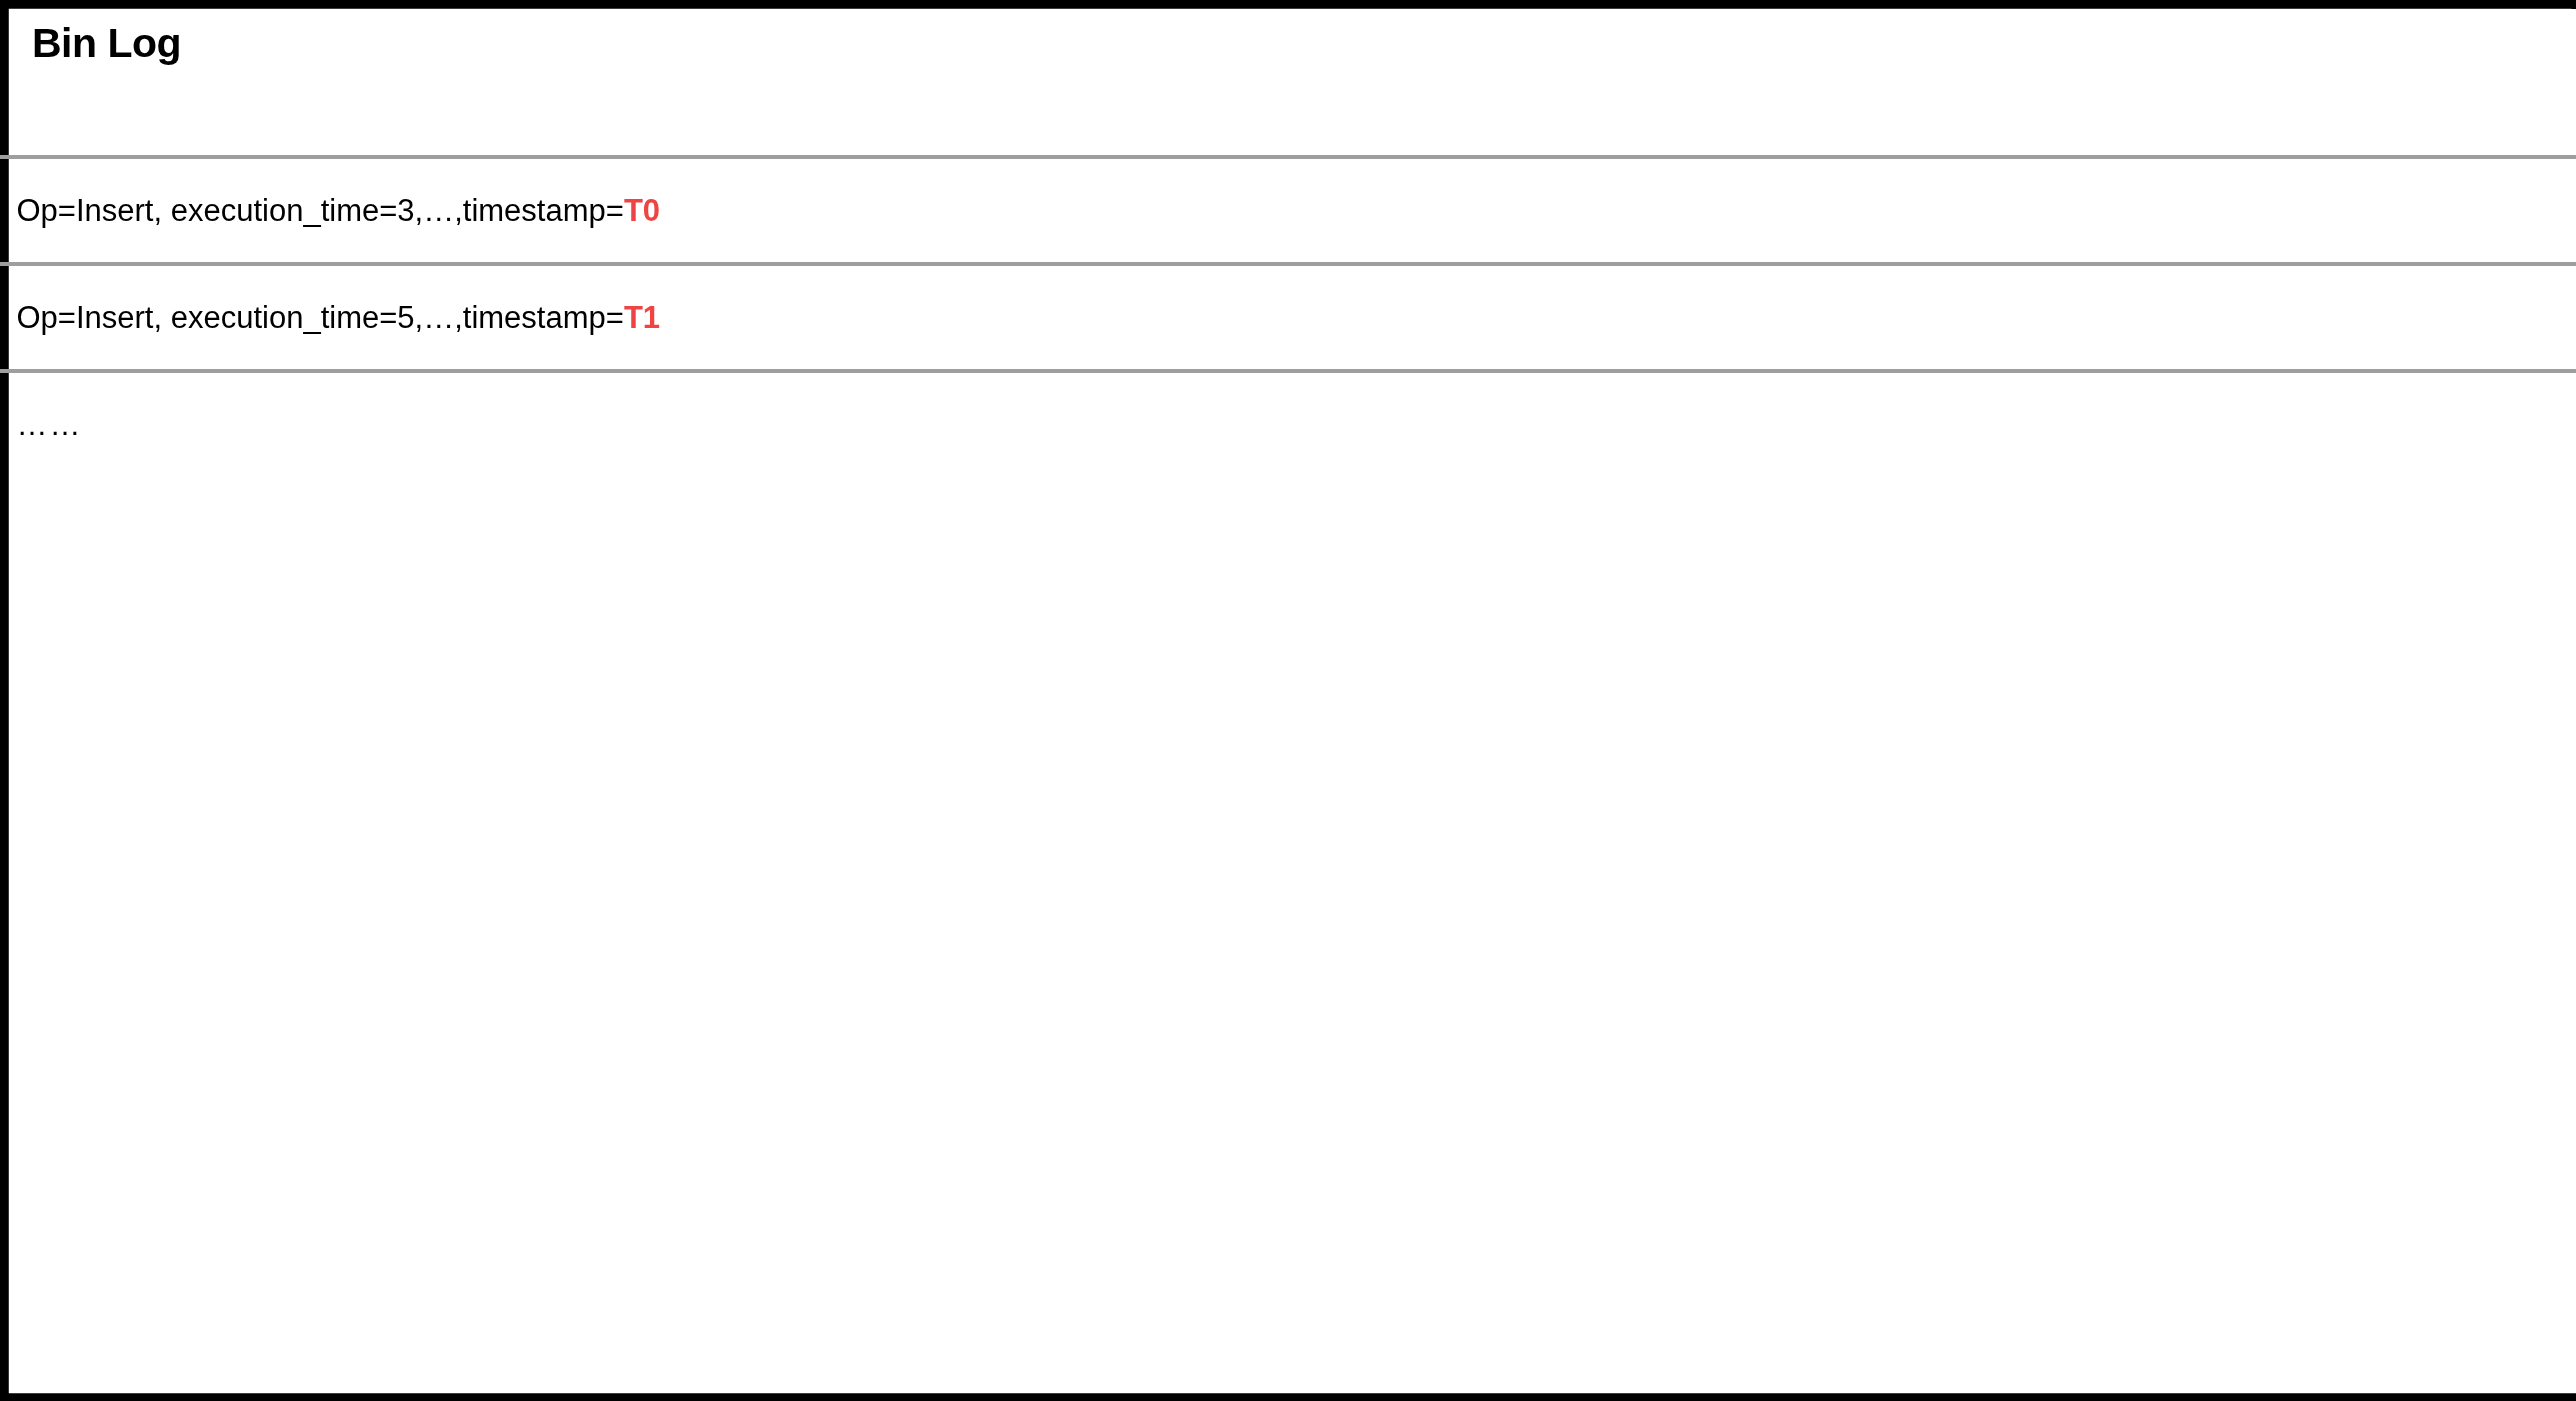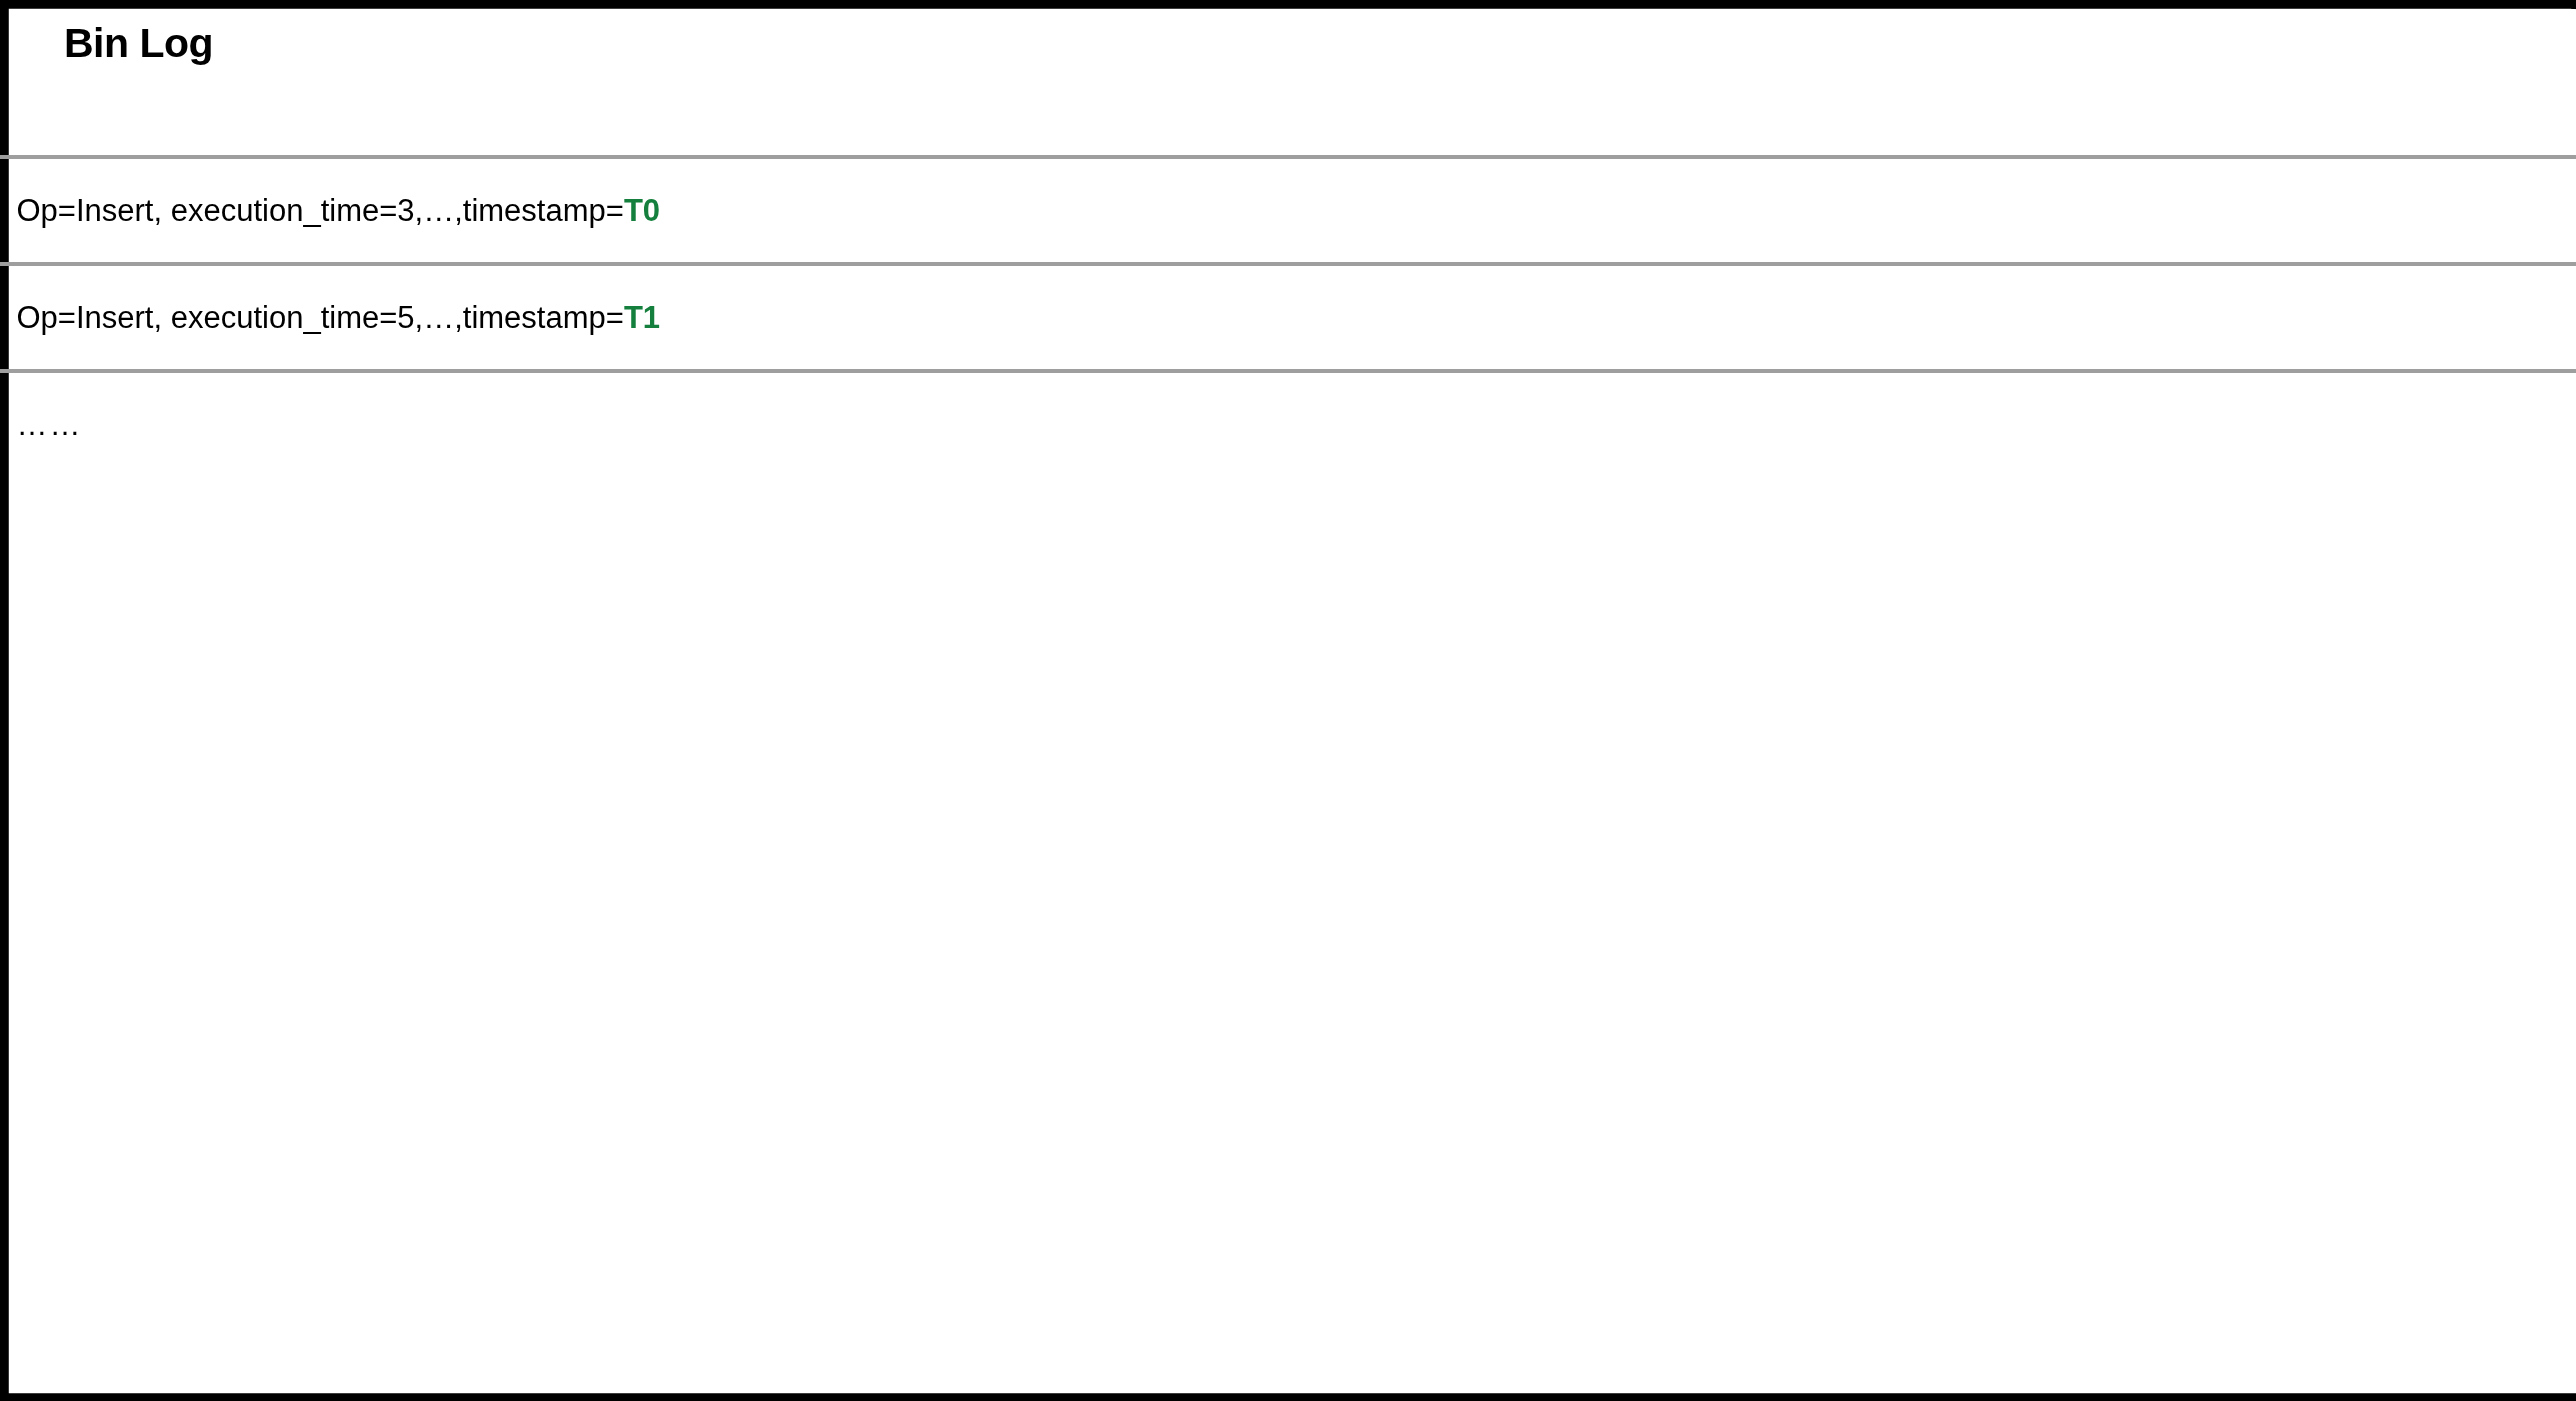--- a/index.html
+++ b/index.html
@@ -10,21 +10,21 @@
 
   
   #wal{left:6.2px;top:319px;width:889px;height:681px;border-radius:7.2px;}
   .wal-title{position:absolute;left:31px;top:20.6px;font-size:44px;font-weight:bold;
              letter-spacing:-0.5px;color:#000;white-space:nowrap;}
   .wal-rows{position:absolute;left:0;top:170px;width:100%;}
   .wal-row{position:relative;height:98px;border-top:4.1px solid #9e9e9e;}
   .wal-row .txt{position:absolute;left:12.4px;top:50%;transform:translateY(-50%);
                 font-size:33px;color:#000;white-space:nowrap;}
 
-  .ts{color:#15803d;font-weight:bold;}
+  .ts{color:#ef4444;font-weight:bold;}
   .dots{font-size:33px;color:#000;letter-spacing:2.1px;}
 
   
   #index{left:1233px;top:5.2px;width:1578px;height:850px;}
   .index-title{position:absolute;left:37px;top:16.5px;font-size:44px;font-weight:bold;
                letter-spacing:-0.5px;color:#000;white-space:nowrap;}
 
   svg.tree{position:absolute;left:0;top:0;width:100%;height:100%;overflow:visible;
            pointer-events:none;}
 
@@ -41,21 +41,21 @@
 
   
   #card-k1{left:25px;top:204px;width:521px;height:392px;}
   #card-dots{left:712px;top:41px;width:500px;height:252px;}
   #card-k23{left:618px;top:464px;width:516px;height:289px;}
   #card-delete{left:783px;top:386px;width:768px;height:412px;}
 
   
   #binlog{left:1229px;top:935px;width:993px;height:467px;}
   .binlog-title{position:absolute;left:32px;top:19.6px;font-size:41px;font-weight:bold;
-                letter-spacing:-0.5px;color:#000;white-space:nowrap;margin-left:32px;}
+                letter-spacing:-0.5px;color:#000;white-space:nowrap;}
   .binlog-rows{position:absolute;left:0;right:0;top:155px;}
   .binlog-row{position:relative;height:103px;border-top:4.1px solid #9e9e9e;}
   .binlog-row .txt{position:absolute;left:16.5px;top:50%;transform:translateY(-50%);
                    font-size:31px;color:#000;white-space:nowrap;}
 </style>
 </head>
 <body>
 
 <div class="panel" id="wal">
   <div class="wal-title">WAL</div>

